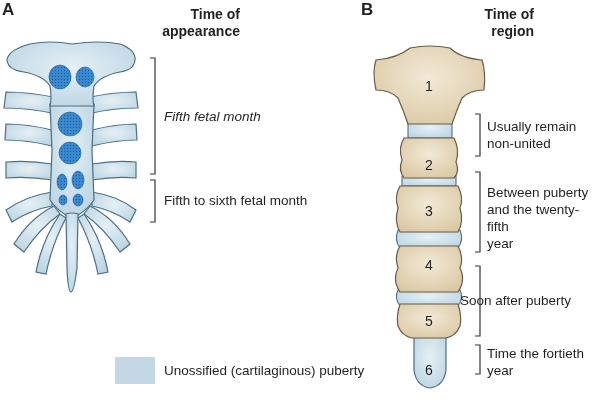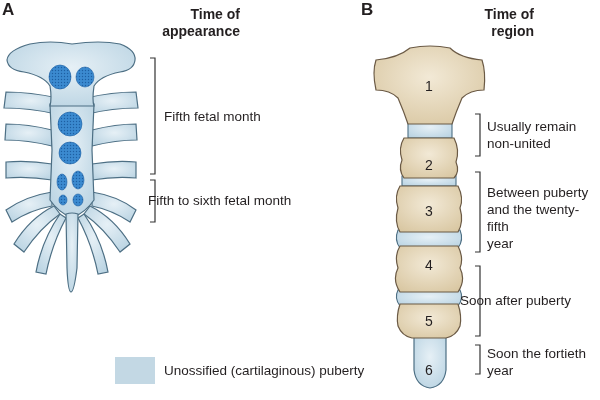--- a/index.html
+++ b/index.html
@@ -90,22 +90,22 @@
     <path d="M475 266 L480 266 L480 336 L475 336"></path>
     <path d="M475 345 L480 345 L480 374 L475 374"></path>
   </g>
 </svg>
 
 <div class="abs panel-letter" style="left:2px; top:0px;">A</div>
 <div class="abs col-title" style="left:160px; top:6px; width:80px;">
   <div>Time of</div>
   <div>appearance</div>
 </div>
-<div class="abs label" style="left:164px; top:108px;">Fifth fetal month</div>
-<div class="abs label" style="left:148px; top:192px;">Fifth to sixth fetal month</div>
+<div class="abs label" style="left:164px; top:108px;font-style:italic;">Fifth fetal month</div>
+<div class="abs label" style="left:164px; top:192px;">Fifth to sixth fetal month</div>
 
 <div class="abs panel-letter" style="left:361px; top:0px;">B</div>
 <div class="abs col-title" style="left:464px; top:6px; width:70px;">
   <div>Time of</div>
   <div>region</div>
 </div>
 
 <div class="abs num" style="left:419px; top:78px;">1</div>
 <div class="abs num" style="left:419px; top:157px;">2</div>
 <div class="abs num" style="left:419px; top:203px;">3</div>
@@ -117,18 +117,18 @@
   <div>Usually remain</div>
   <div>non-united</div>
 </div>
 <div class="abs label" style="left:487px; top:184px;">
   <div>Between puberty</div>
   <div>and the twenty-fifth</div>
   <div>year</div>
 </div>
 <div class="abs label" style="left:460px; top:292px;text-align:right;">Soon after puberty</div>
 <div class="abs label" style="left:487px; top:345px;">
-  <div>Soon the fortieth</div>
+  <div>Time the fortieth</div>
   <div>year</div>
 </div>
 
 <div class="abs legend-swatch" style="left: 115px; top: 357px; width: 40px; height: 27px; background: rgb(195, 216, 228);"></div>
 <div class="abs label" style="left:164px; top:362px;">Unossified (cartilaginous) puberty</div>
 
 </body></html>

